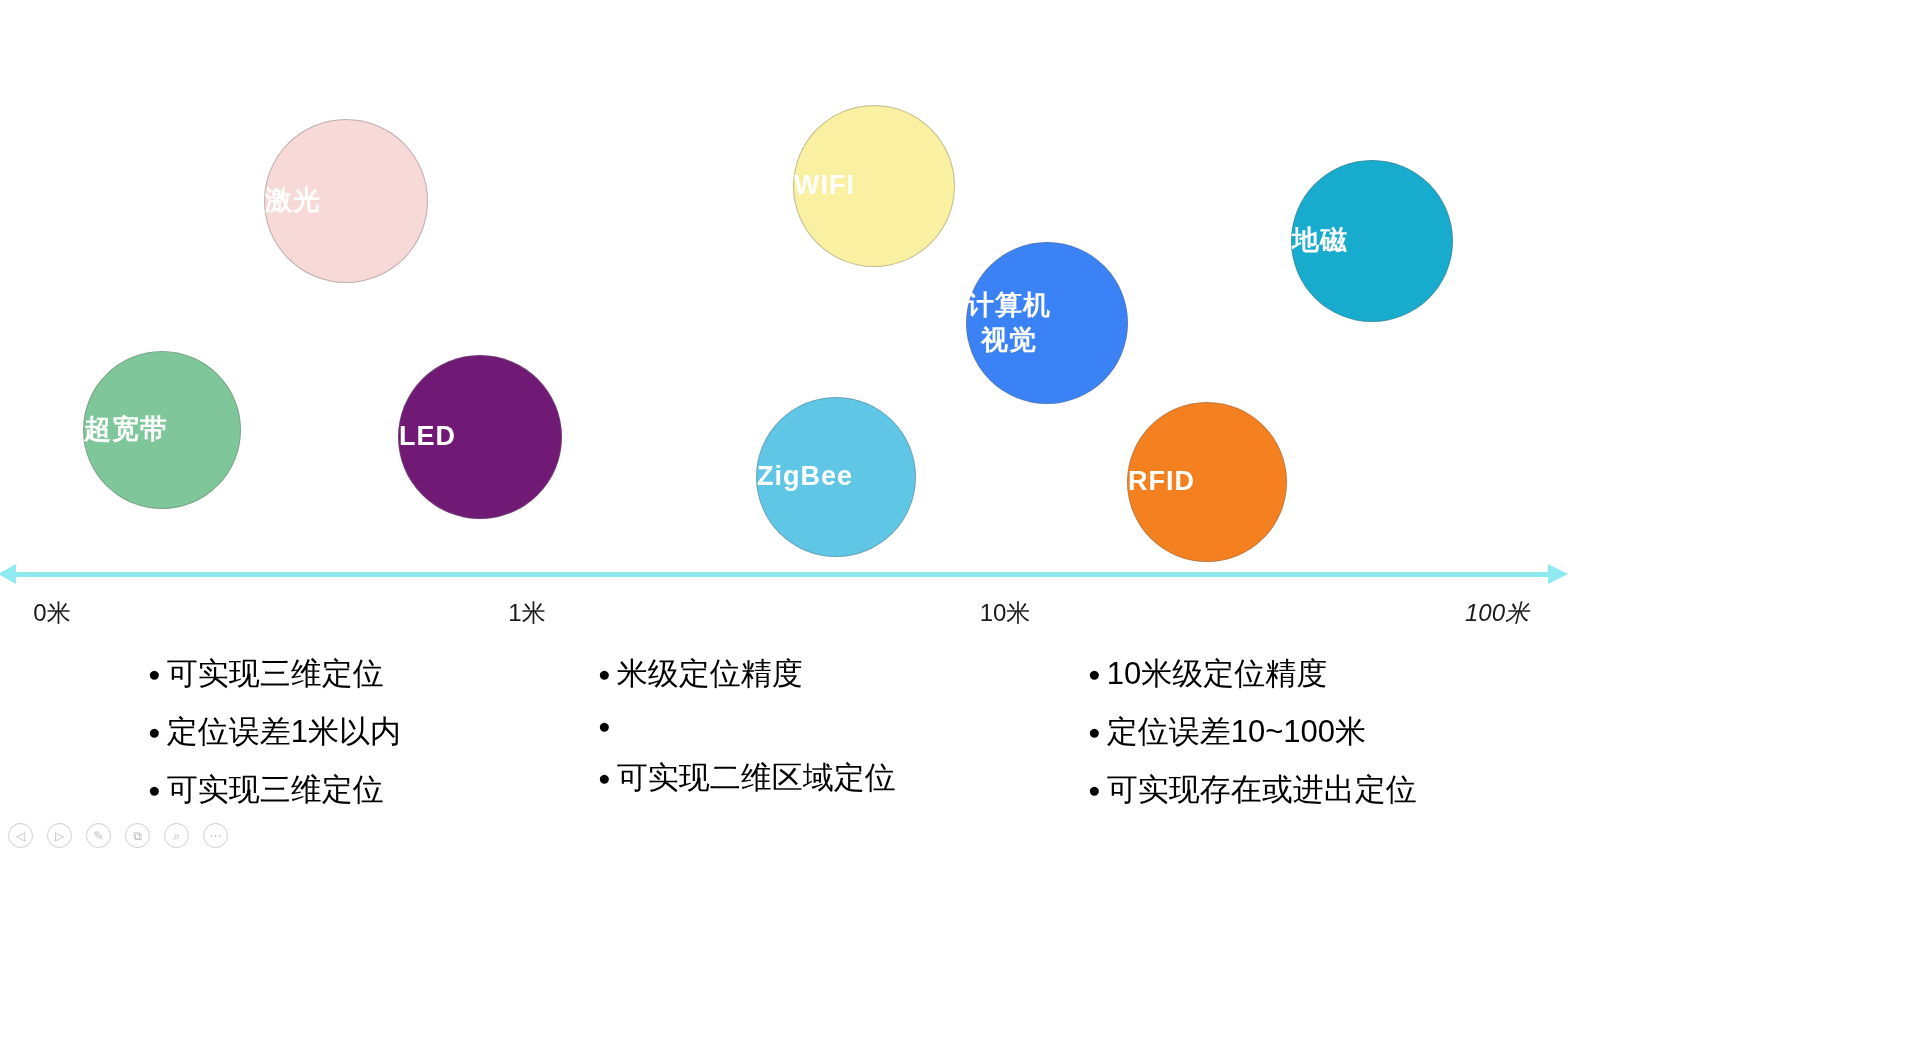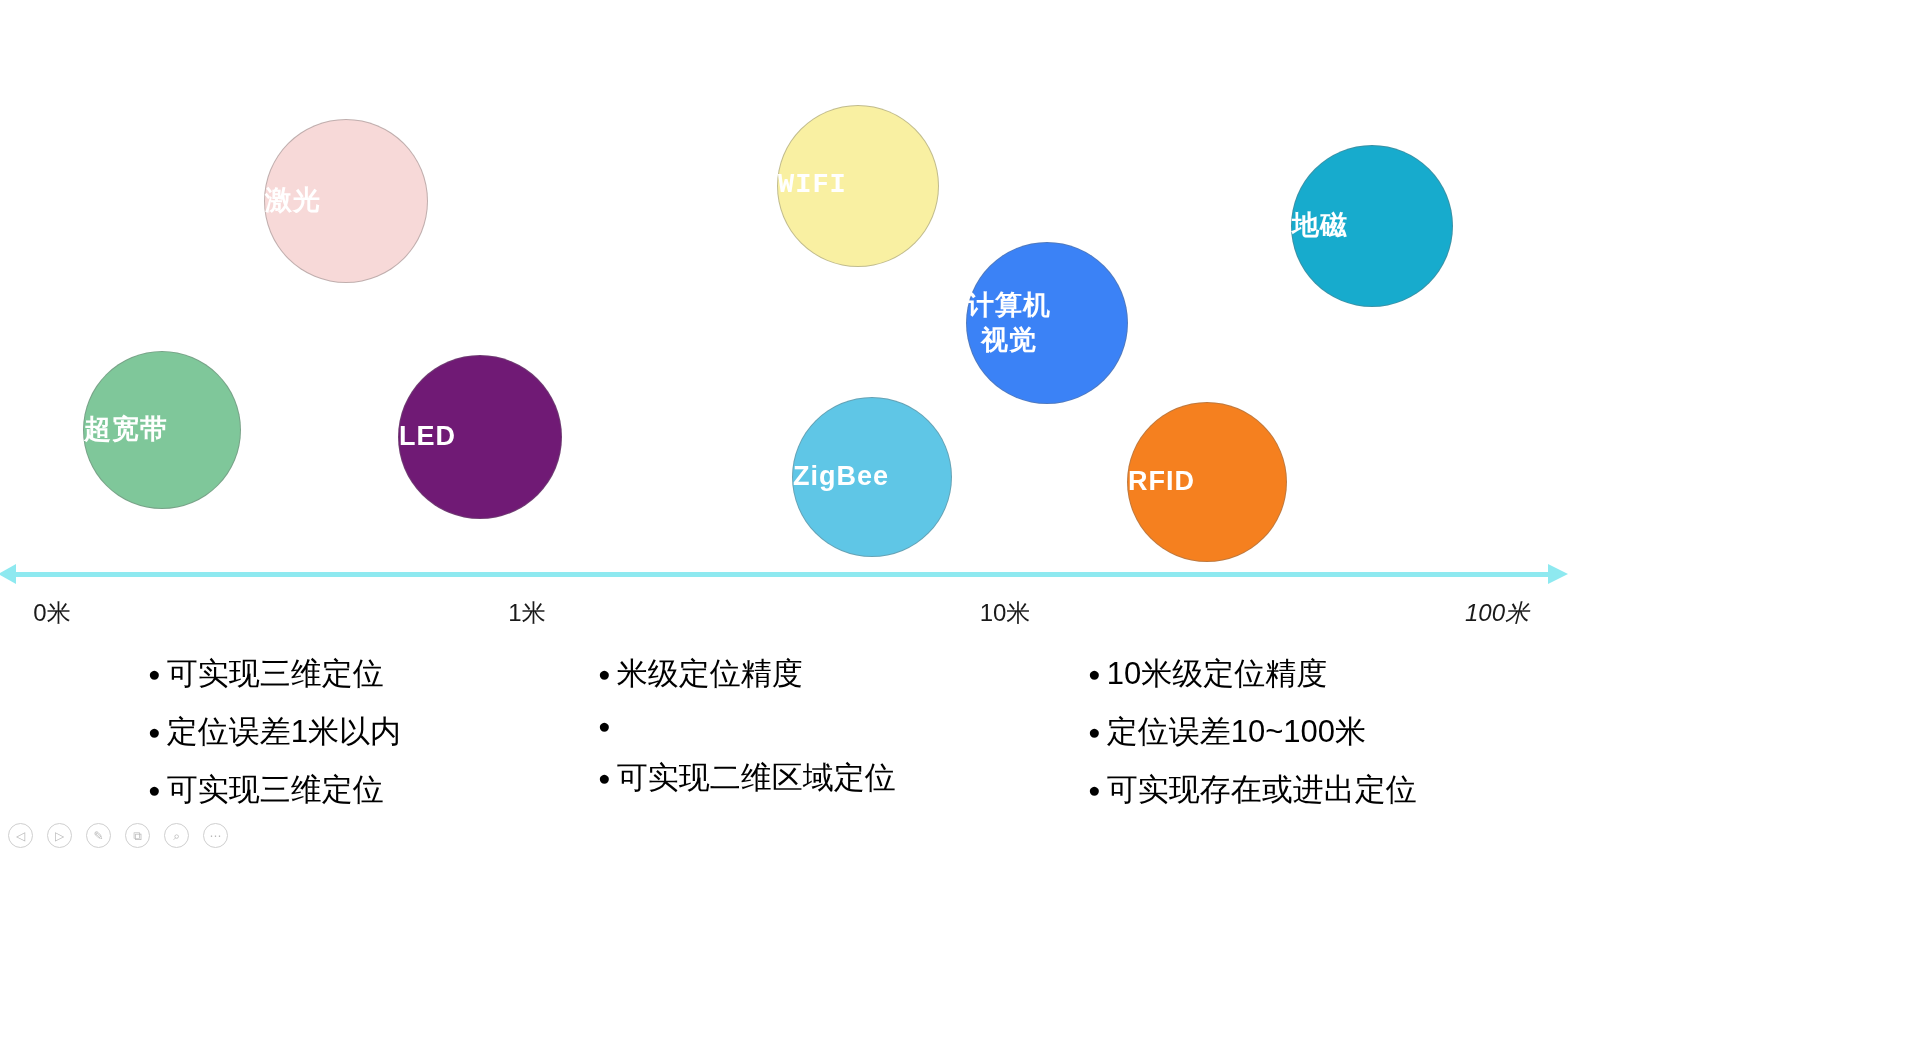--- a/index.html
+++ b/index.html
@@ -108,34 +108,34 @@
 
   <div class="bubble" style="left: 264px; top: 119px; width: 164px; height: 164px; background: rgb(247, 217, 216);">
     <span class="bubble-label">激光</span>
   </div>
   <div class="bubble" style="left: 83px; top: 351px; width: 158px; height: 158px; background: rgb(127, 199, 154);">
     <span class="bubble-label">超宽带</span>
   </div>
   <div class="bubble" style="left: 398px; top: 355px; width: 164px; height: 164px; background: #701a75;">
     <span class="bubble-label">LED</span>
   </div>
-  <div class="bubble" style="left: 792px; top: 397px; width: 160px; height: 160px; background: rgb(95, 198, 230);">
+  <div class="bubble" style="left: 756px; top: 397px; width: 160px; height: 160px; background: rgb(95, 198, 230);">
     <span class="bubble-label">ZigBee</span>
   </div>
-  <div class="bubble" style="left: 777px; top: 105px; width: 162px; height: 162px; background: rgb(249, 240, 162); font-family: Liberation Mono, monospace;">
+  <div class="bubble" style="left: 793px; top: 105px; width: 162px; height: 162px; background: rgb(249, 240, 162);">
     <span class="bubble-label">WIFI</span>
   </div>
   <div class="bubble" style="left: 966px; top: 242px; width: 162px; height: 162px; background: #3b82f6;">
     <span class="bubble-label">计算机
 视觉</span>
   </div>
   <div class="bubble" style="left: 1127px; top: 402px; width: 160px; height: 160px; background: rgb(245, 128, 31);">
     <span class="bubble-label">RFID</span>
   </div>
-  <div class="bubble" style="left: 1291px; top: 145px; width: 162px; height: 162px; background: rgb(23, 171, 205);">
+  <div class="bubble" style="left: 1291px; top: 160px; width: 162px; height: 162px; background: rgb(23, 171, 205);">
     <span class="bubble-label">地磁</span>
   </div>
 
   <div class="axis-arrow-left"></div>
   <div class="axis-line"></div>
   <div class="axis-arrow-right"></div>
 
   <span class="axis-tick" style="left: 52px;">0米</span>
   <span class="axis-tick" style="left: 527px;">1米</span>
   <span class="axis-tick" style="left: 1005px;">10米</span>

